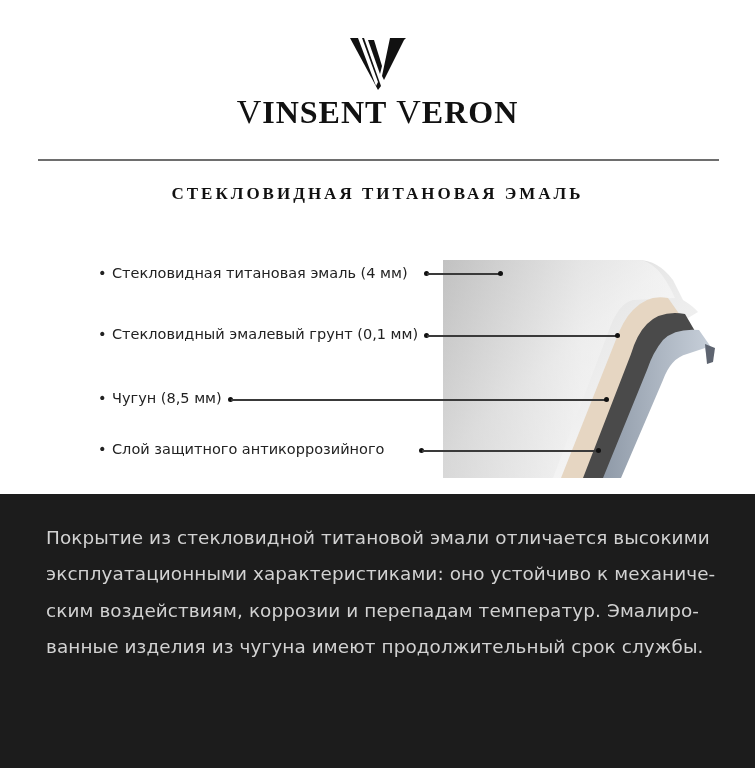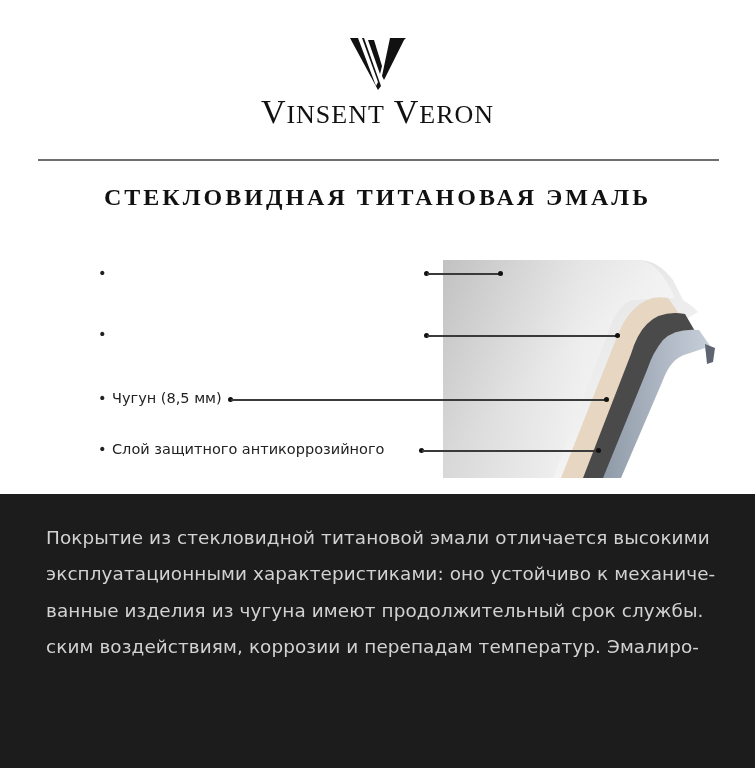--- a/index.html
+++ b/index.html
@@ -12,26 +12,26 @@
   .monogram {
     position: absolute; left: 0; width: 755px; top: 36px; text-align: center;
     font-family: "Liberation Serif", "DejaVu Serif", serif;
     font-size: 60px; line-height: 56px; color: #111; letter-spacing: -22px;
   }
   .brand {
     position: absolute; left: 0; width: 755px; top: 94px; text-align: center;
     font-family: "Liberation Serif", "DejaVu Serif", serif;
     font-size: 34px; line-height: 36px; color: #111; letter-spacing: 1px;
   }
-  .brand .sc { font-size: 26px; }
+  .brand .sc { font-size: 32px; font-weight: bold; }
   .divider { position: absolute; left: 38px; top: 159px; width: 681px; height: 2px; background: #6e6e6e; }
   .heading {
     position: absolute; left: 0; width: 755px; top: 184px; text-align: center;
     font-family: "Liberation Serif", "DejaVu Serif", serif;
-    font-weight: bold; font-size: 24px; letter-spacing: 3px; color: #111;
+    font-weight: bold; font-size: 17px; letter-spacing: 3px; color: #111;
   }
   .diagram { position: absolute; left: 443px; top: 258px; width: 280px; height: 222px; }
   .label {
     position: absolute; font-family: "DejaVu Sans", sans-serif; font-size: 14.5px; color: #222; line-height: 20px;
   }
   .label .bullet { position: absolute; left: -14px; top: 0; }
   .leader { position: absolute; height: 1.5px; background: #3a3a3a; }
   .dot { position: absolute; width: 5px; height: 5px; border-radius: 50%; background: #111; }
   .bottom {
     position: absolute; left: 0; top: 494px; width: 755px; height: 274px; background: #1c1c1c; padding-left: 32px;
@@ -86,27 +86,29 @@
     <path d="M225,40 Q205,36 190,52 Q180,62 172,84 L118,220 L148,220 L196,92 Q204,70 222,66 L242,64 Z" fill="#e6d6c2"></path>
 
     <path d="M242,56 Q218,52 204,66 Q194,76 188,96 L140,220 L168,220 L210,110 Q218,88 236,84 L256,80 Z" fill="#4a4a4a"></path>
 
     <path d="M256,72 Q232,70 220,82 Q210,94 204,112 L160,220 L178,220 L220,122 Q228,100 244,96 L262,90 L264,100 L270,92 Z" fill="url(#steel)"></path>
     <path d="M262,86 L272,90 L270,104 L264,106 Z" fill="#5e6470"></path>
   </svg>
 
   <div class="label" style="left:112px; top:263px;">
     <span class="bullet">•</span>
+    <span>Стекловидная титановая эмаль (4 мм)</span>
   </div>
   <div class="dot" style="left:424px; top:271px;"></div>
   <div class="leader" style="left:427px; top:273px; width:74px;"></div>
   <div class="dot" style="left:498px; top:271px;"></div>
 
   <div class="label" style="left:112px; top:324px;">
     <span class="bullet">•</span>
+    <span>Стекловидный эмалевый грунт (0,1 мм)</span>
   </div>
   <div class="dot" style="left:424px; top:333px;"></div>
   <div class="leader" style="left:427px; top:335px; width:190px;"></div>
   <div class="dot" style="left:615px; top:333px;"></div>
 
   <div class="label" style="left:112px; top:388px;">
     <span class="bullet">•</span>
     <span>Чугун (8,5 мм)</span>
   </div>
   <div class="dot" style="left:228px; top:397px;"></div>
@@ -119,16 +121,16 @@
   </div>
   <div class="dot" style="left:419px; top:448px;"></div>
   <div class="leader" style="left:422px; top:450px; width:177px;"></div>
   <div class="dot" style="left:596px; top:448px;"></div>
 </div>
 
 <div class="bottom">
   <div class="para">
     <div>Покрытие из стекловидной титановой эмали отличается высокими</div>
     <div>эксплуатационными характеристиками: оно устойчиво к механиче-</div>
+    <div>ским воздействиям, коррозии и перепадам температур. Эмалиро-</div>
     <div>ванные изделия из чугуна имеют продолжительный срок службы.</div>
-    <div>ским воздействиям, коррозии и перепадам температур. Эмалиро-</div>
   </div>
 </div>
 
 </body></html>

